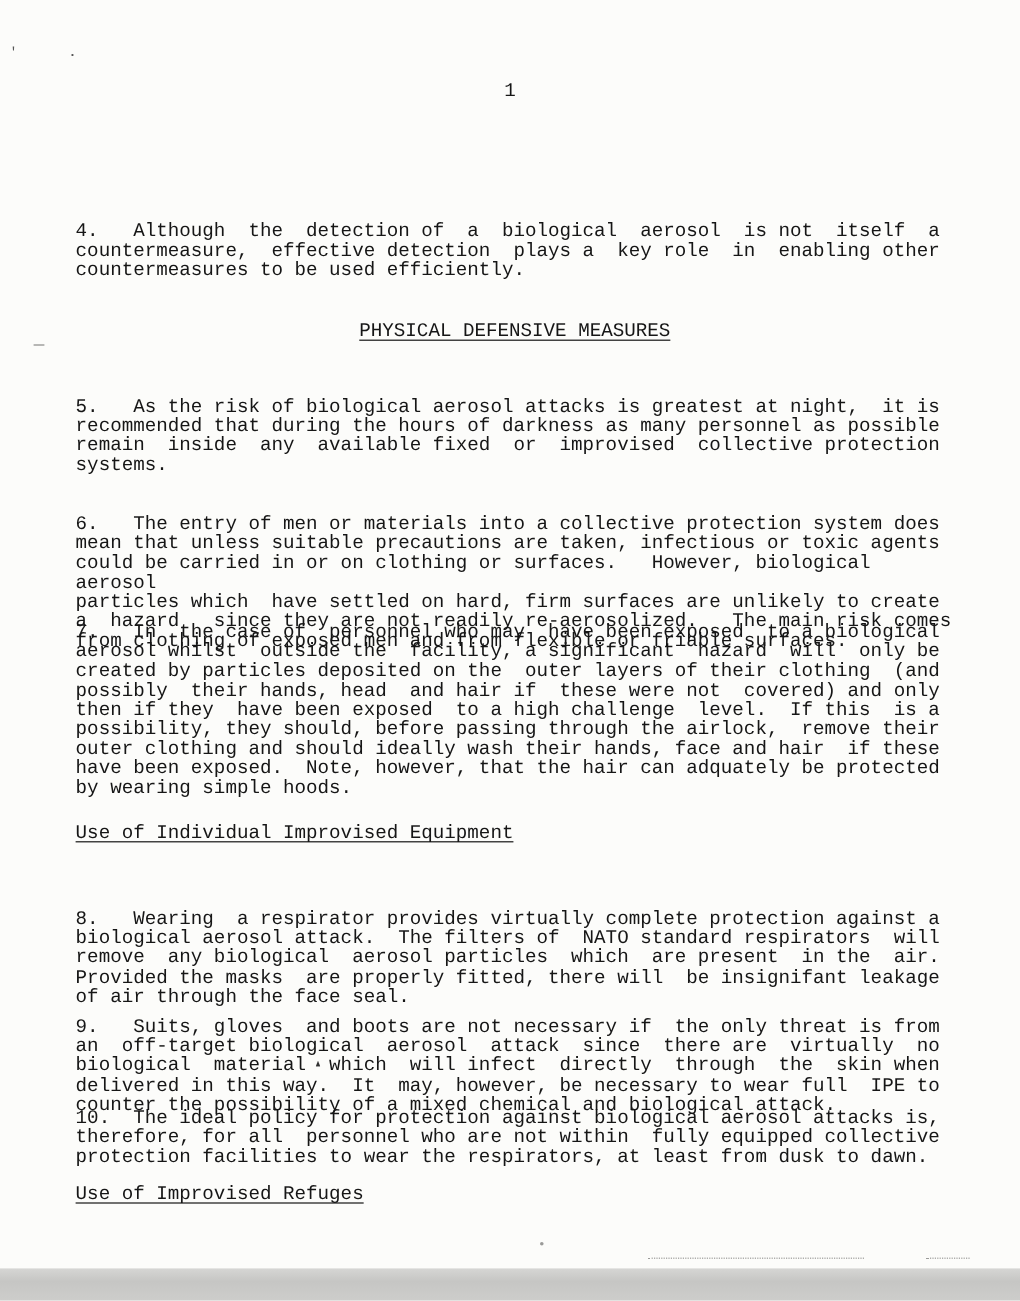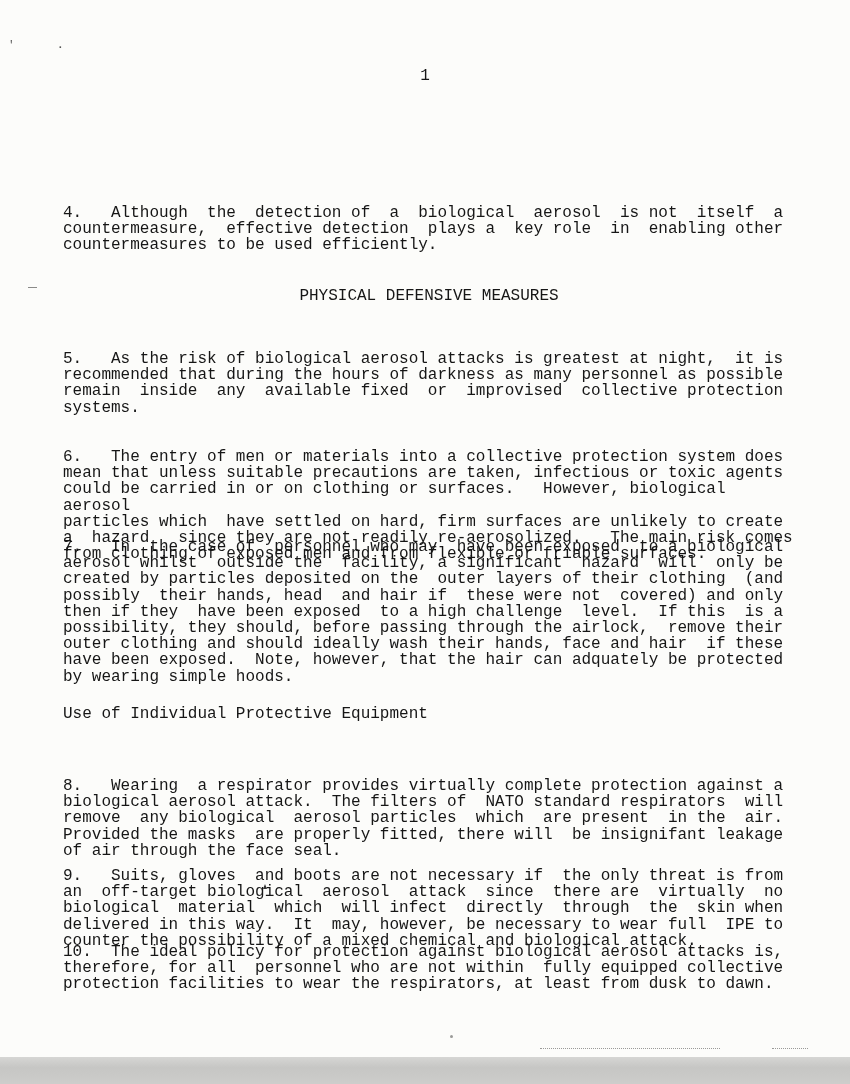--- a/index.html
+++ b/index.html
@@ -18,33 +18,33 @@
     font-size: 16px;
     line-height: 16.2px;
     color: #161616;
   }
   .block {
     position: absolute;
     left: 63px;
     width: 732px;
     white-space: pre-wrap;
     word-break: normal;
-    margin-top: 20px;
   }
   .page-number {
     position: absolute;
     top: 68px;
     left: 0;
     width: 850px;
     text-align: center;
   }
   .heading-center {
     text-align: center;
   }
   .u {
+    text-decoration: underline;
     text-underline-offset: 3px;
     text-align: right;
   }
   
   .artifact {
     position: absolute;
     background: #777;
   }
   .dotted-line {
     position: absolute;
@@ -96,38 +96,39 @@
   <div class="block" style="top:519px">7.   In  the case of  personnel who may  have been exposed  to a biological
 aerosol whilst  outside the  facility, a significant  hazard  will  only be
 created by particles deposited on the  outer layers of their clothing  (and
 possibly  their hands, head  and hair if  these were not  covered) and only
 then if they  have been exposed  to a high challenge  level.  If this  is a
 possibility, they should, before passing through the airlock,  remove their
 outer clothing and should ideally wash their hands, face and hair  if these
 have been exposed.  Note, however, that the hair can adquately be protected
 by wearing simple hoods.</div>
 
-  <div class="block" style="top:686px"><span class="u">Use of Individual Protective Equipment</span></div>
+  <div class="block" style="top:686px"><span class="u">Use of Individual Improvised Equipment</span></div>
 
   <div class="block" style="top:758px">8.   Wearing  a respirator provides virtually complete protection against a
 biological aerosol attack.  The filters of  NATO standard respirators  will
 remove  any biological  aerosol particles  which  are present  in the  air.
 Provided the masks  are properly fitted, there will  be insignifant leakage
 of air through the face seal.</div>
 
   <div class="block" style="top:848px">9.   Suits, gloves  and boots are not necessary if  the only threat is from
 an  off-target biological  aerosol  attack  since  there are  virtually  no
 biological  material  which  will infect  directly  through  the  skin when
 delivered in this way.  It  may, however, be necessary to wear full  IPE to
 counter the possibility of a mixed chemical and biological attack.</div>
 
   <div class="block" style="top:924px">10.  The ideal policy for protection against biological aerosol attacks is,
 therefore, for all  personnel who are not within  fully equipped collective
 protection facilities to wear the respirators, at least from dusk to dawn.</div>
 
+  <div class="block" style="top:987px"><span class="u">Use of Improvised Refuges</span></div>
 
   <span class="mark-tick" style="top:40px; left:8px;">'</span>
   <span class="mark-tick" style="top:40px; left:57px; font-weight:bold;">.</span>
   <div class="artifact" style="top:287px; left:28px; width:9px; height:1px; background:#8a8a88;"></div>
   <div class="artifact" style="top:884px; left:263px; width:4px; height:5px; background:#333; clip-path:polygon(50% 0, 100% 100%, 0 100%);"></div>
   <div class="artifact" style="top:1035px; left:450px; width:3px; height:3px; background:#9a9a98; border-radius:50%;"></div>
   <div class="dotted-line" style="top:1048px; left:540px; width:180px;"></div>
   <div class="dotted-line" style="top:1048px; left:772px; width:36px;"></div>
   <div class="bottom-strip"></div>
 

